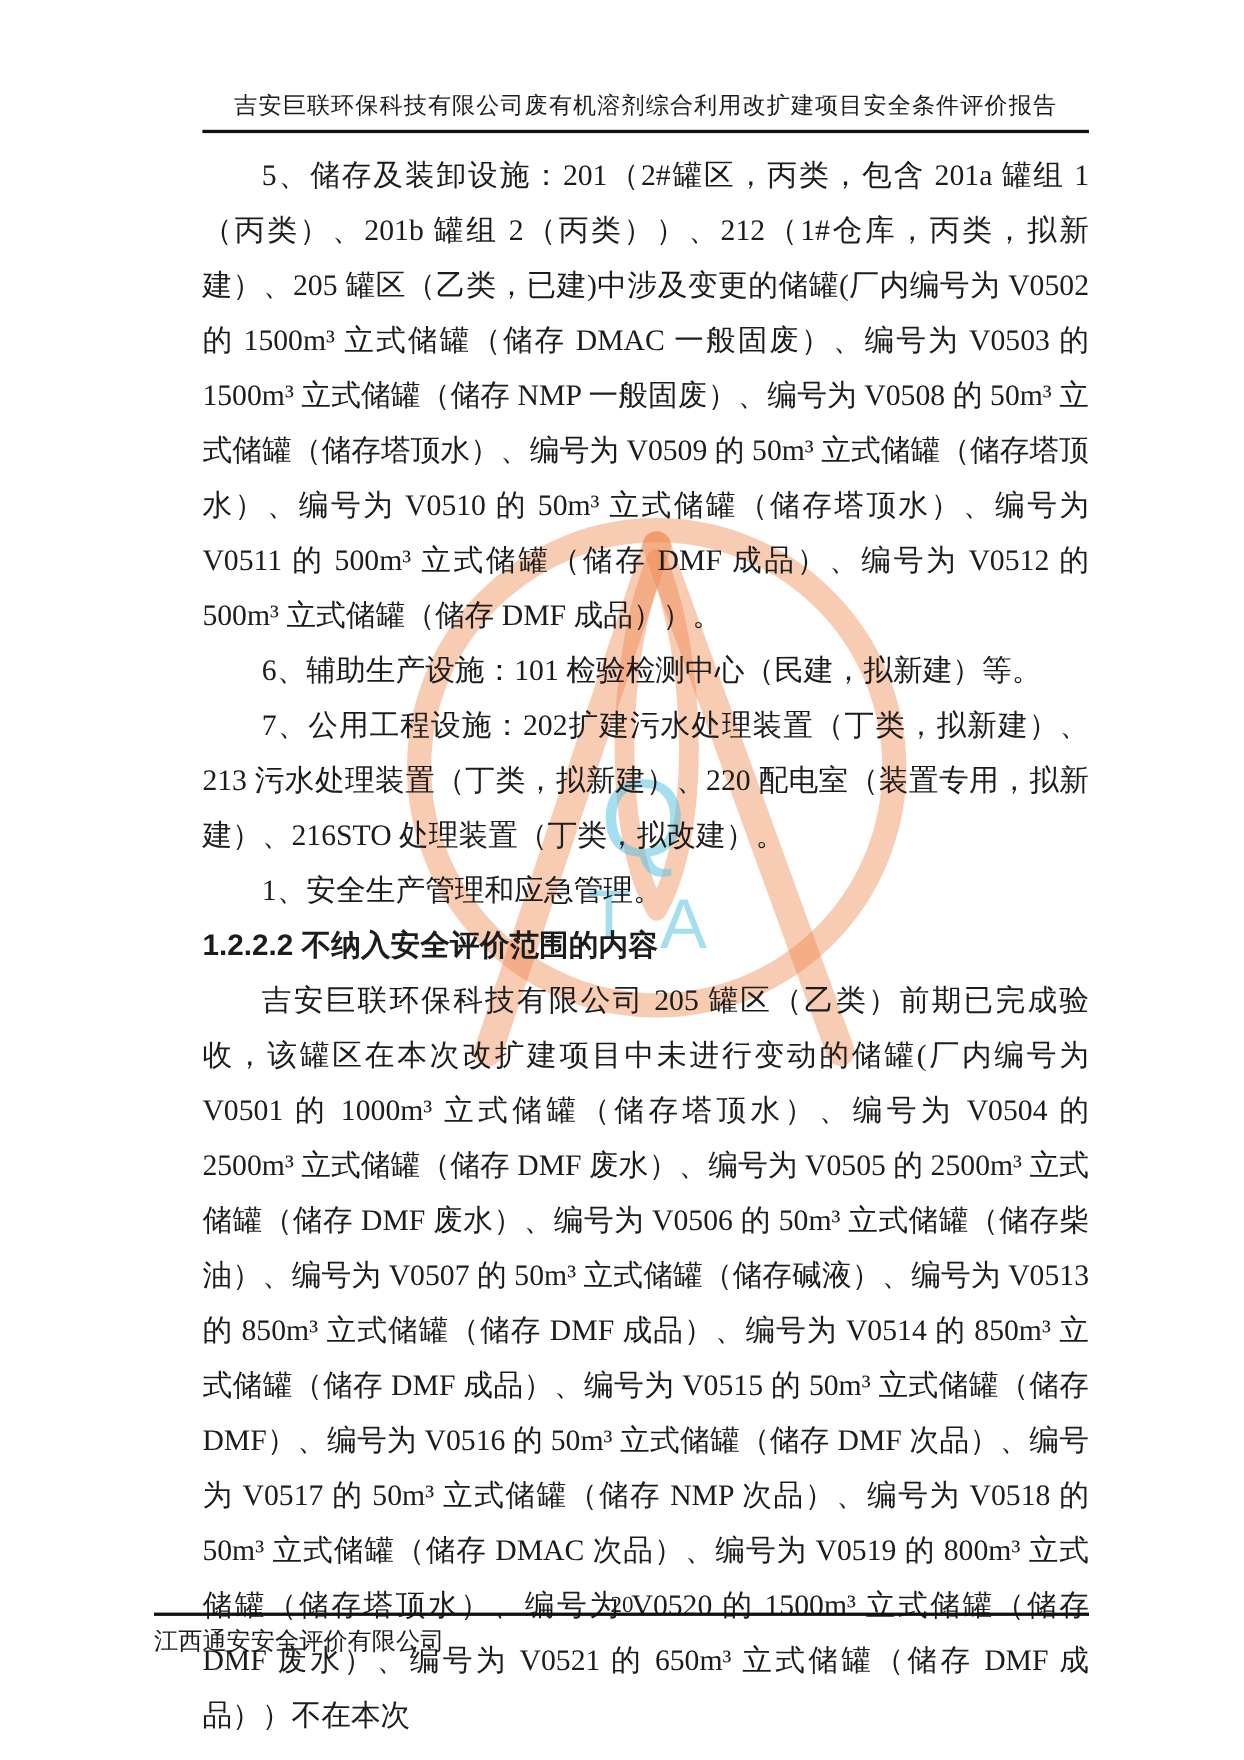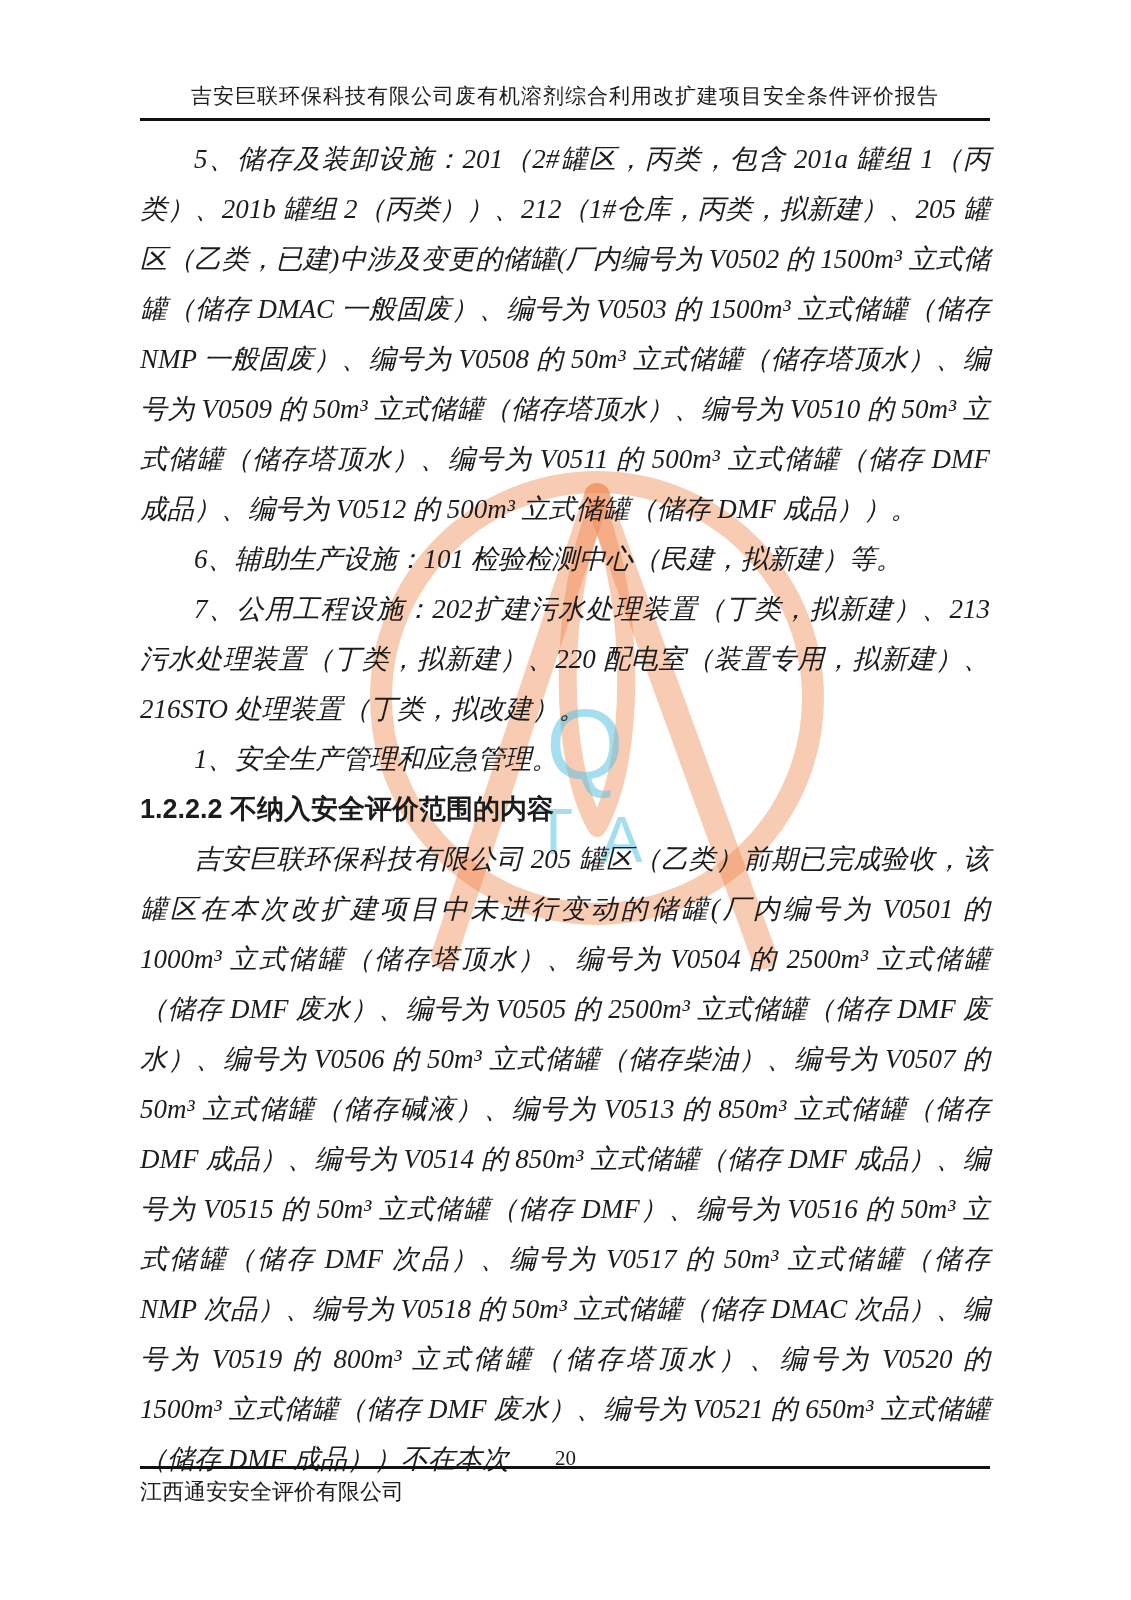--- a/index.html
+++ b/index.html
@@ -40,39 +40,39 @@
     font-family:"Liberation Sans","DejaVu Sans",sans-serif;
     font-weight:bold;
     font-size:108px;
     letter-spacing:6px;
     line-height:1;
     color:var(--wm-red);
     white-space:nowrap;
   }
 
   
-  .content{position:relative;z-index:1;}
+  .content{position:relative;z-index:1;padding-left:44px;}
   .sheet{padding:0 141px 0 140px;}
   .doc-header{
     padding-top:82px;
     padding-bottom:8px;
     text-align:center;
     font-size:21px;
     letter-spacing:1px;
     border-bottom:3px solid var(--rule-black);
     white-space:nowrap;
   }
   .body-text{
     margin-top:13px;
     font-size:27px;
     line-height:50px;
     text-align:justify;
     text-justify:inter-character;
   }
-  .para{text-indent:2em;font-style:italic;}
+  .para{text-indent:2em;}
   .section-heading{
     font-family:"Liberation Sans","DejaVu Sans",sans-serif;
     font-weight:bold;
     font-size:27px;
     line-height:50px;
     text-indent:0;
   }
   .page-number{
     position:absolute;
     top:1422px;left:0;right:0;

